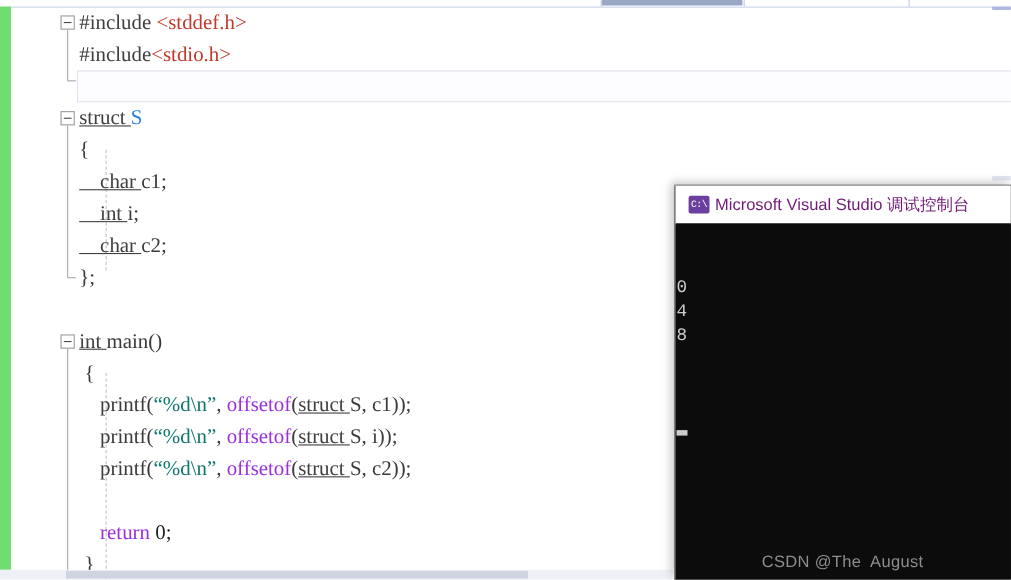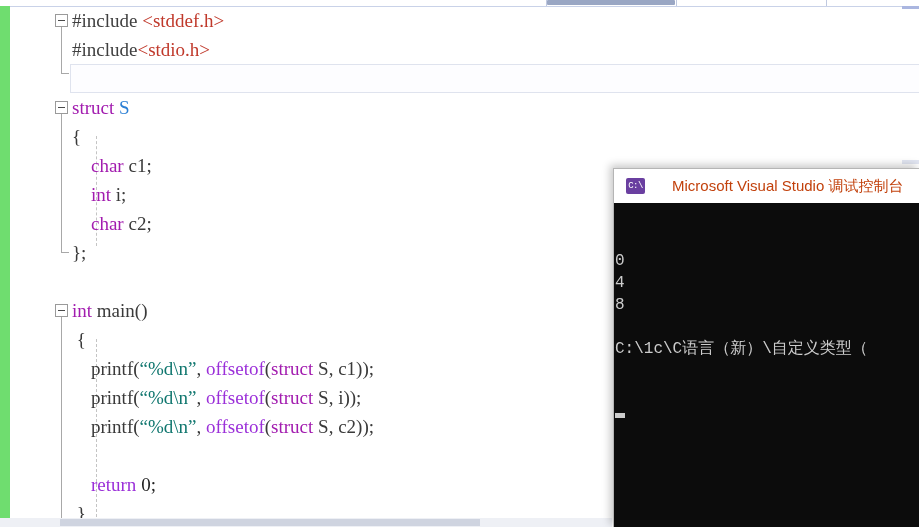--- a/index.html
+++ b/index.html
@@ -120,21 +120,21 @@
     background: #a8a8a8;
   }
   .guide {
     position: absolute;
     left: 54px;
     width: 0;
     border-left: 1px dashed #c4c4c4;
   }
 
   
-  .k   { color: #a21caf; }            
+  .k   { color: #404040; text-decoration: underline; }            
   .ppk { color: #404040; }            
   .hdr { color: #c0392b; }            
   .str { color: #0f766e; }            
   .mac { color: #9b30d9; }            
   .typ { color: #2b7fd4; }            
   .id  { color: #3a3a3a; }            
   .ret { color: #9b30d9; }            
   .num { color: #1f1f1f; }
   .pun { color: #3a3a3a; }
 
@@ -205,24 +205,24 @@
     justify-content: center;
   }
   .con-icon span {
     font-family: "Liberation Mono", "DejaVu Sans Mono", monospace;
     font-size: 9px;
     color: #ffffff;
     letter-spacing: -0.5px;
     line-height: 1;
   }
   .con-title-text {
-    margin-left: 27px;
+    margin-left: 5px;
     font-family: "Liberation Sans", "DejaVu Sans", sans-serif;
     font-size: 15px;
-    color: #c2410c;
+    color: #701a75;
     white-space: nowrap;
   }
   .con-body {
     position: absolute;
     left: 1px; top: 35px;
     width: 305px; height: 323px;
     background: #0c0c0c;
     font-family: "Liberation Mono", "DejaVu Sans Mono", monospace;
     font-size: 16px;
     line-height: 22px;
@@ -301,18 +301,19 @@
 
 <div id="console">
   <div class="con-title">
     <div class="con-icon">
       <span>C:\</span>
     </div>
     <div class="con-title-text">Microsoft Visual Studio 调试控制台</div>
   </div>
 
   <div class="con-body">
-    <div id="console-lines"><div class="con-line">0</div><div class="con-line">4</div><div class="con-line">8</div><div class="con-blank"></div><div class="con-line">C:\1c\C语言（新）\自定义类型（</div></div>
+    <div id="console-lines"><div class="con-line">0</div><div class="con-line">4</div><div class="con-line">8</div><div class="con-blank"></div></div>
     <div class="con-cursor"></div>
   </div>
 
+  <div class="watermark">CSDN @The  August</div>
   <div class="con-frame"></div>
 </div>
 
 </body></html>

